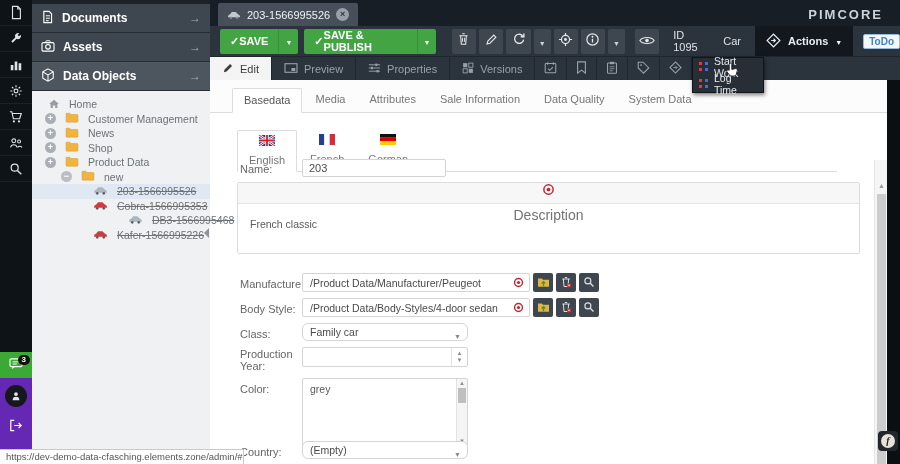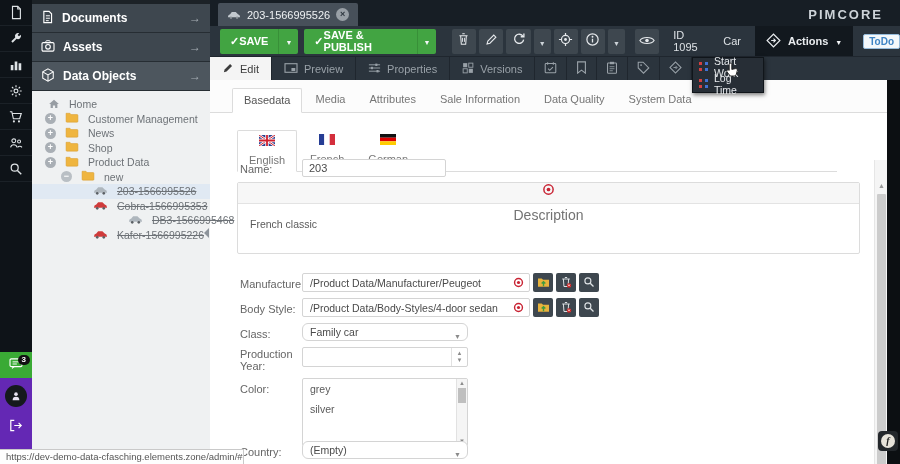--- a/index.html
+++ b/index.html
@@ -620,21 +620,20 @@
     <div class="spinner" style="left:92px; top:267px;">
       <div class="spin-arrows">
           <span>▲</span>
           <span>▼</span>
         </div>
     </div>
 
     <span class="fld-label" style="left:30px; top:303px;">Color:</span>
     <div class="listbox">
       <div class="lopt">grey</div>
-      <div class="lopt">silver</div>
       <div class="lb-scroll">
         <span class="lb-arr" style="top:1px">▲</span>
         <span class="lb-thumb"></span>
         <span class="lb-arr" style="bottom:1px">▼</span>
       </div>
     </div>
 
     <span class="fld-label" style="left:30px; top:366px;">Country:</span>
     <div class="sel" style="left:92px; top:361px;">
       <span>(Empty)</span>

